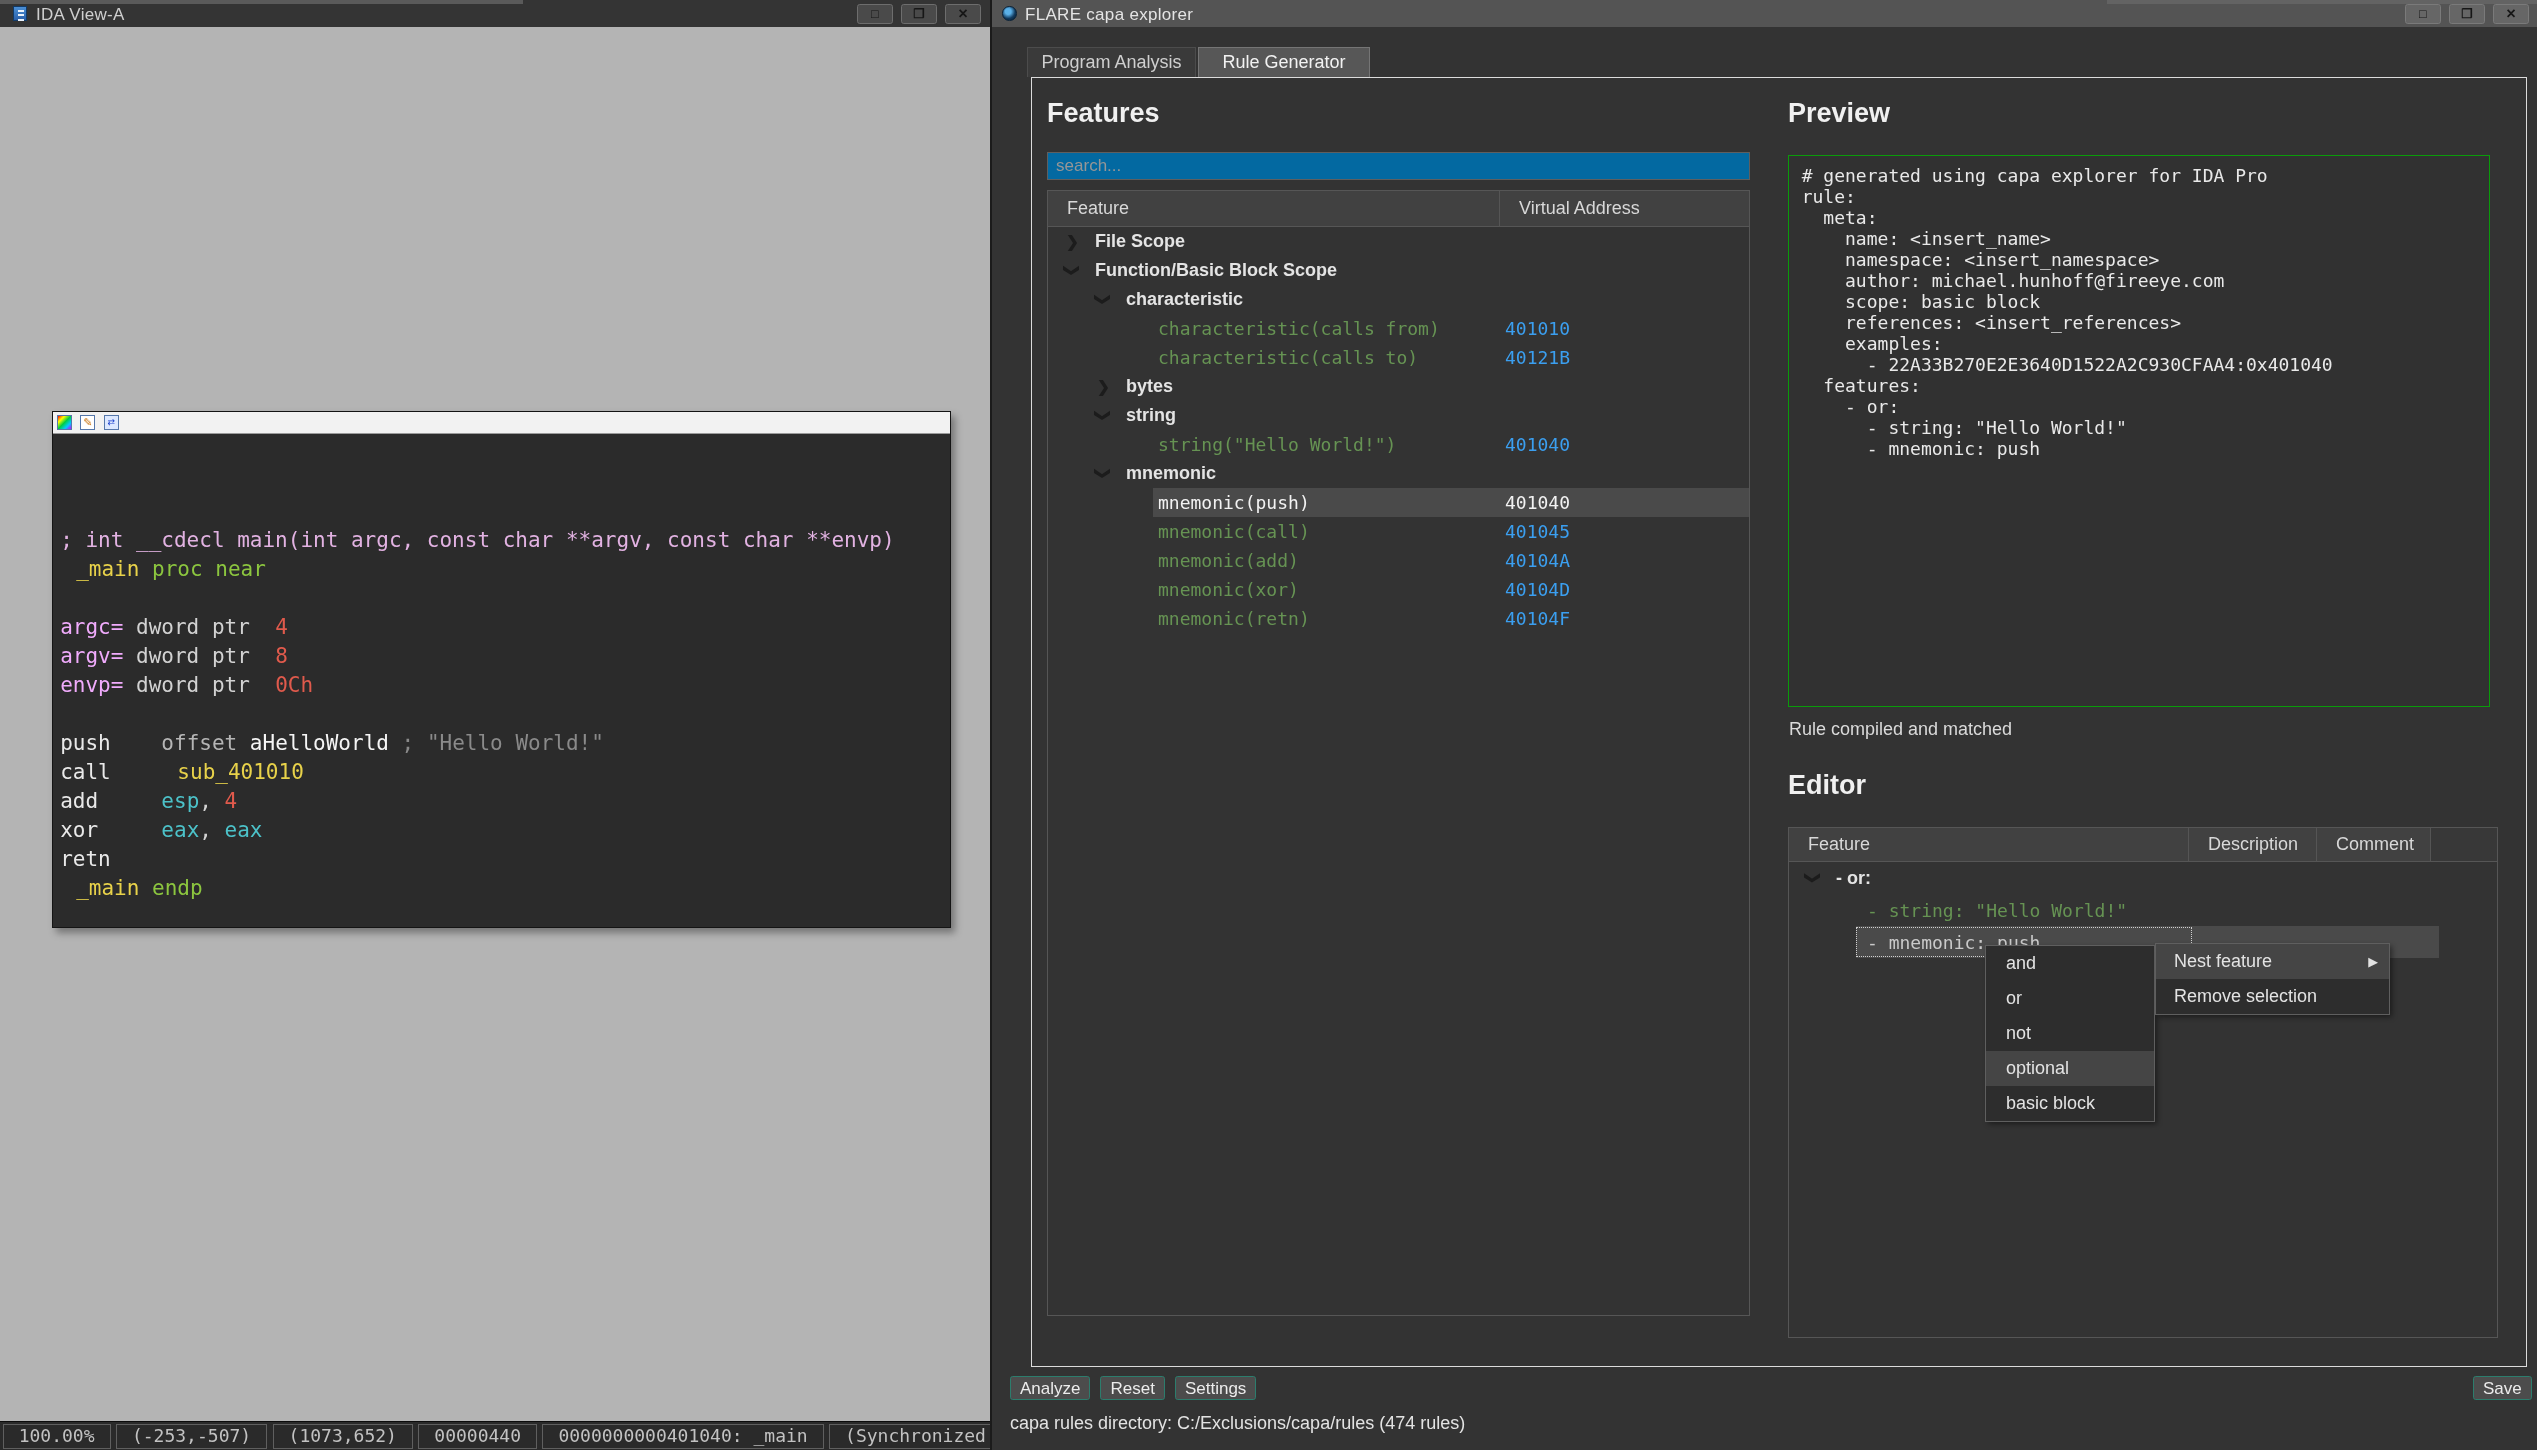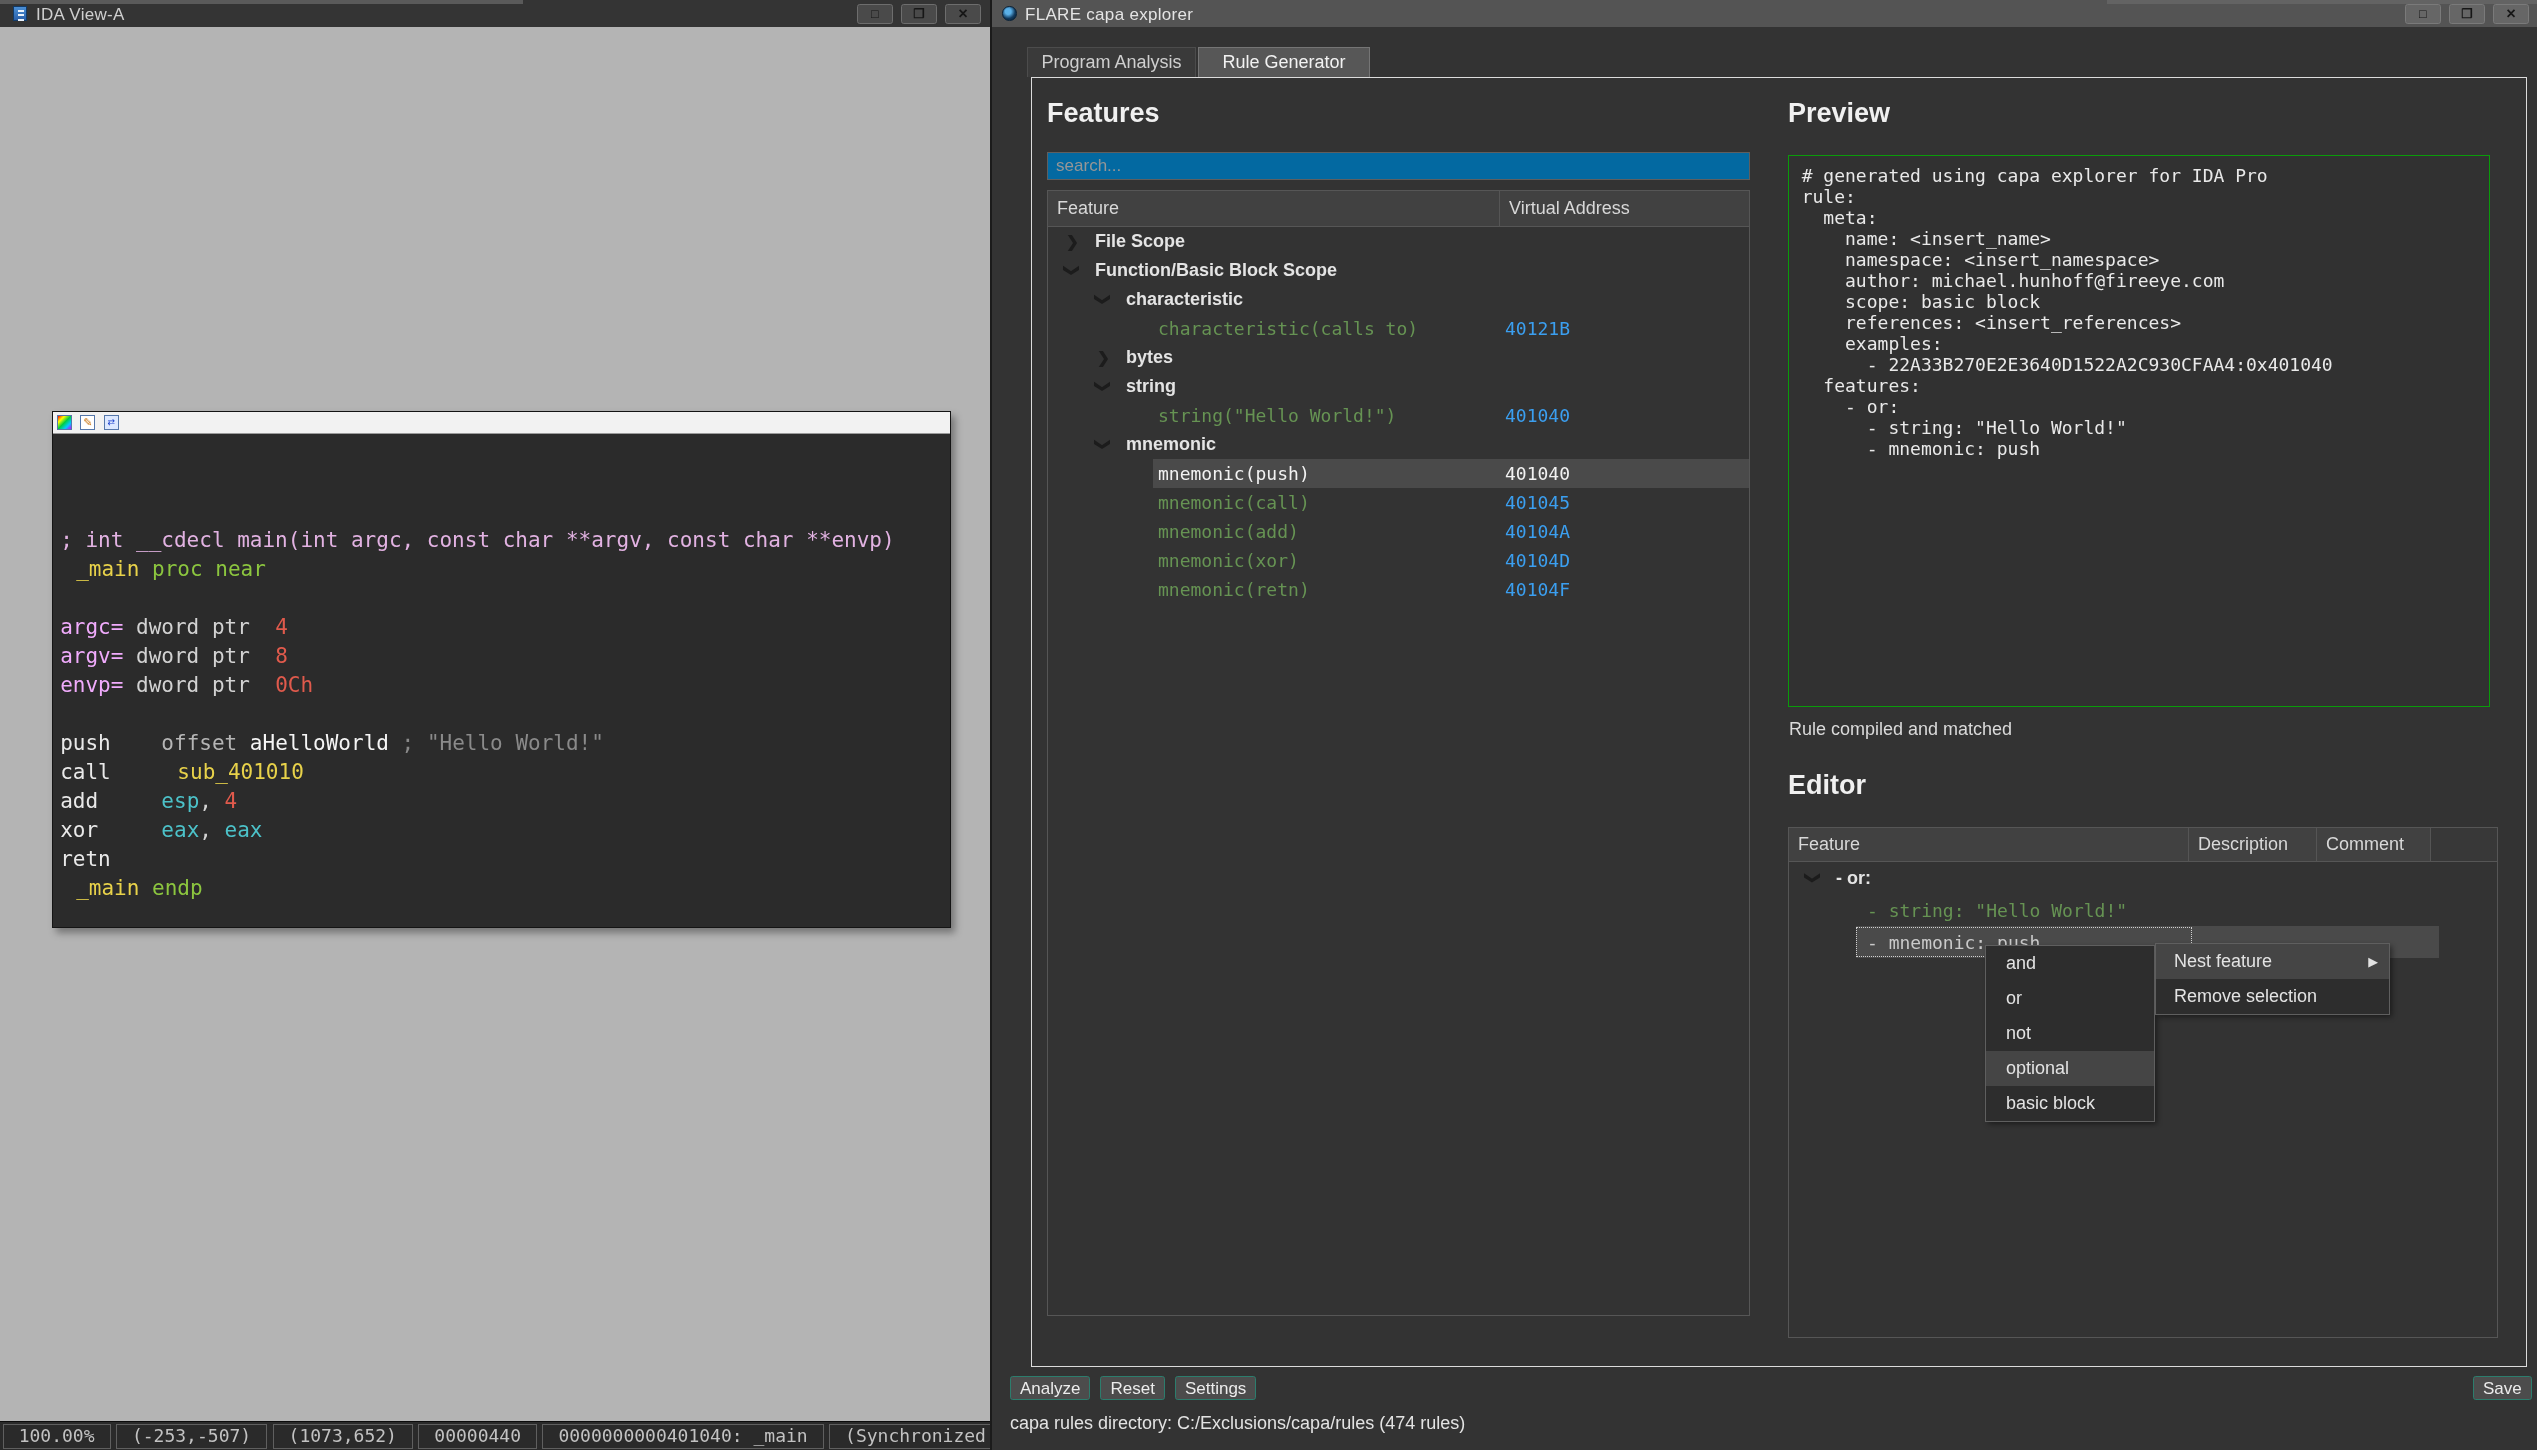--- a/index.html
+++ b/index.html
@@ -63,21 +63,21 @@
   #feature-search { position:absolute; left:55px; top:152px; width:703px; height:28px; background:#0369a1;
     border:0.9px solid #5f5f5f; color:#d8d8d8; font-size:17px; padding:0 8.1px; outline:none; }
   #feature-search::placeholder { color:#969696; }
 
   .grid-box { position:absolute; border:0.9px solid #565656; background:#333333; overflow:hidden; }
   #features-tree { left:55px; top:190px; width:703px; height:1126px; }
   #editor-tree { left:796px; top:827px; width:710px; height:511px; }
 
   .grid-header { position:relative; height:36px; background:#414141; border-bottom:0.9px solid #565656;
     color:#d8d8d8; font-size:18px; }
-  .grid-header .hc { position:absolute; top:0; height:36px; line-height:34px; padding-left:9px; border-right:0.9px solid #555555; }
+  .grid-header .hc { position:absolute; top:0; height:36px; line-height:34px; padding-left:19px; border-right:0.9px solid #555555; }
   #editor-tree .grid-header { height:34px; }
   #editor-tree .grid-header .hc { height:34px; line-height:33px; }
   .hdr-filler { position:absolute; top:0; right:0; height:100%; background:#383838; }
 
   .trow { position:relative; height:29px; }
   #editor-tree .trow { height:32px; }
   .selbg { position:absolute; top:0; bottom:0; background:#4a4a4a; }
   .chev { position:absolute; top:0; height:100%; display:flex; align-items:center; color:#1c1c1c;
     font-size:15.4px; font-weight:bold; }
   .chev.open { transform:rotate(90deg); }
@@ -199,20 +199,24 @@
           <span class="chev" style="left: 18px;">❯</span>
           <span class="tlabel branch" style="left: 47px;">File Scope</span>
         </div>
         <div class="trow">
           <span class="chev open" style="left: 18px;">❯</span>
           <span class="tlabel branch" style="left: 47px;">Function/Basic Block Scope</span>
         </div>
         <div class="trow">
           <span class="chev open" style="left: 49px;">❯</span>
           <span class="tlabel branch" style="left: 78px;">characteristic</span>
+        </div>
+        <div class="trow">
+          <span class="tlabel leaf" style="left: 110px;">characteristic(calls from)</span>
+          <span class="taddr">401010</span>
         </div>
         <div class="trow">
           <span class="tlabel leaf" style="left: 110px;">characteristic(calls to)</span>
           <span class="taddr">40121B</span>
         </div>
         <div class="trow">
           <span class="chev" style="left: 49px;">❯</span>
           <span class="tlabel branch" style="left: 78px;">bytes</span>
         </div>
         <div class="trow">

